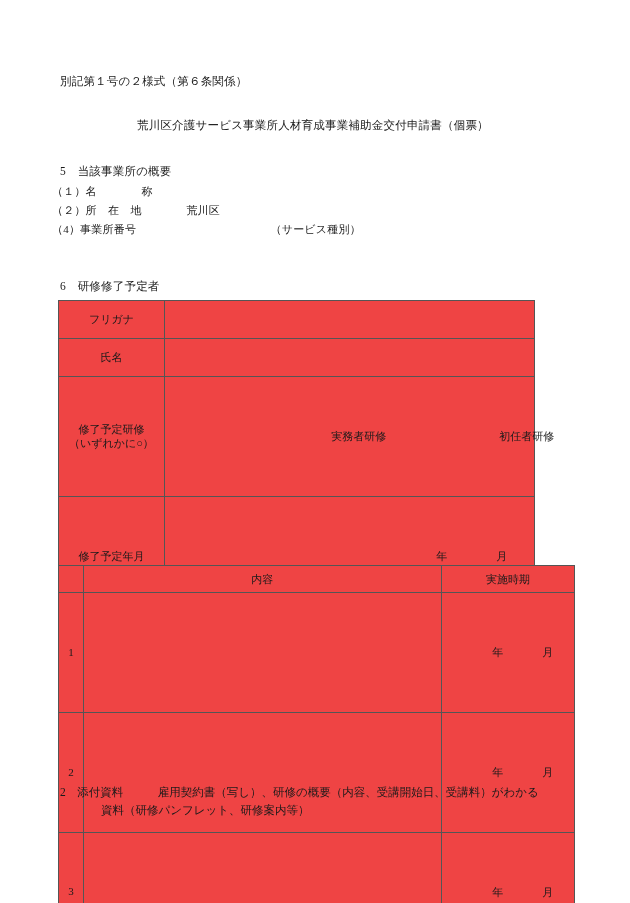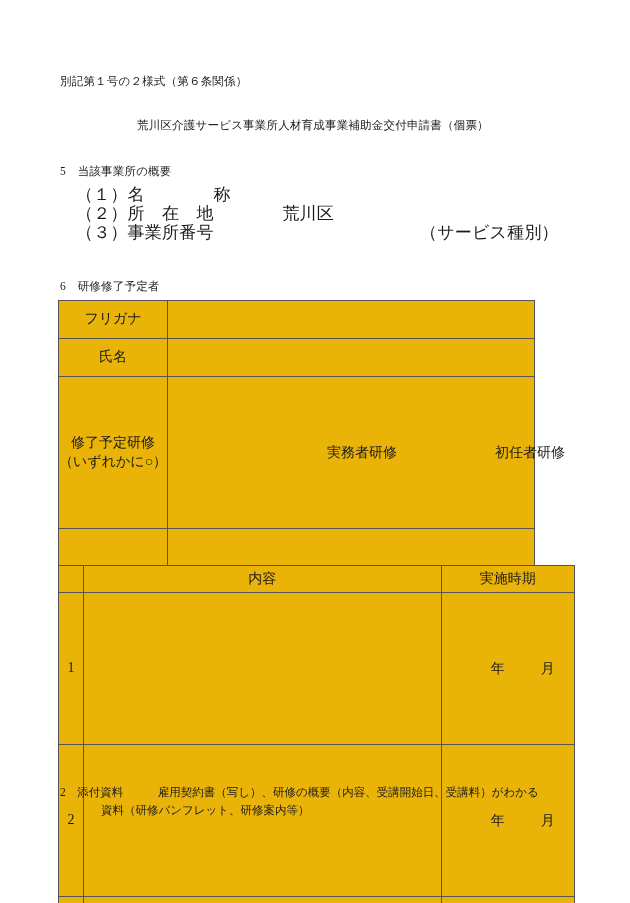--- a/index.html
+++ b/index.html
@@ -29,43 +29,43 @@
   }
 
   .form-code   { left: 60px;  top: 76px; }
   .doc-title   { left: 137px; top: 120px; }
 
   .sec-head    { left: 60px; font-size: 11.5px; }
   .sec1-head   { top: 166px; }
   .sec2-head   { top: 281px; }
   .sec3-head   { top: 556px; }
 
-  .field-line  { left: 76px; font-size: 17px; }
+  .field-line  { left: 52px; font-size: 11px; }
   .f1 { top: 186px; }
   .f2 { top: 205px; }
   .f3 { top: 224px; }
   .f4 { top: 243px; }
 
   .sec4-wrap {
     position: absolute;
     left: 60px;
     top: 783px;
     width: 530px;
     font-size: 11.5px;
     line-height: 18px;
   }
   .sec4-l1 { white-space: pre; }
   .sec4-l2 { white-space: pre; padding-left: 41px; }
 
   
   table.form {
     position: absolute;
     border-collapse: collapse;
-    font-size: 14px;
-    background: #eab308;
+    font-size: 11px;
+    background: #ef4444;
   }
   table.form td {
     border: 1px solid #555;
     padding: 0;
     vertical-align: middle;
     text-align: center;
     white-space: pre;
     line-height: 1.35;
   }
 
@@ -117,21 +117,21 @@
 
 <div id="page">
 
   <div class="txt form-code">別記第１号の２様式（第６条関係）</div>
 
   <div class="txt doc-title">荒川区介護サービス事業所人材育成事業補助金交付申請書（個票）</div>
 
   <div class="txt sec-head sec1-head">5　当該事業所の概要</div>
   <div class="txt field-line f1">（１）名　　　　称</div>
   <div class="txt field-line f2">（２）所　在　地　　　　荒川区</div>
-  <div class="txt field-line f3">（３）事業所番号　　　　　　　　　　　　（サービス種別）</div>
+  <div class="txt field-line f3">（4）事業所番号　　　　　　　　　　　　（サービス種別）</div>
 
   <div class="txt sec-head sec2-head">6　研修修了予定者</div>
 
   <table class="form" id="table-trainee">
     <tbody>
         <tr class="r-h1">
       <td class="label">フリガナ</td>
       <td class="value"></td>
     </tr>
     <tr class="r-h1">

